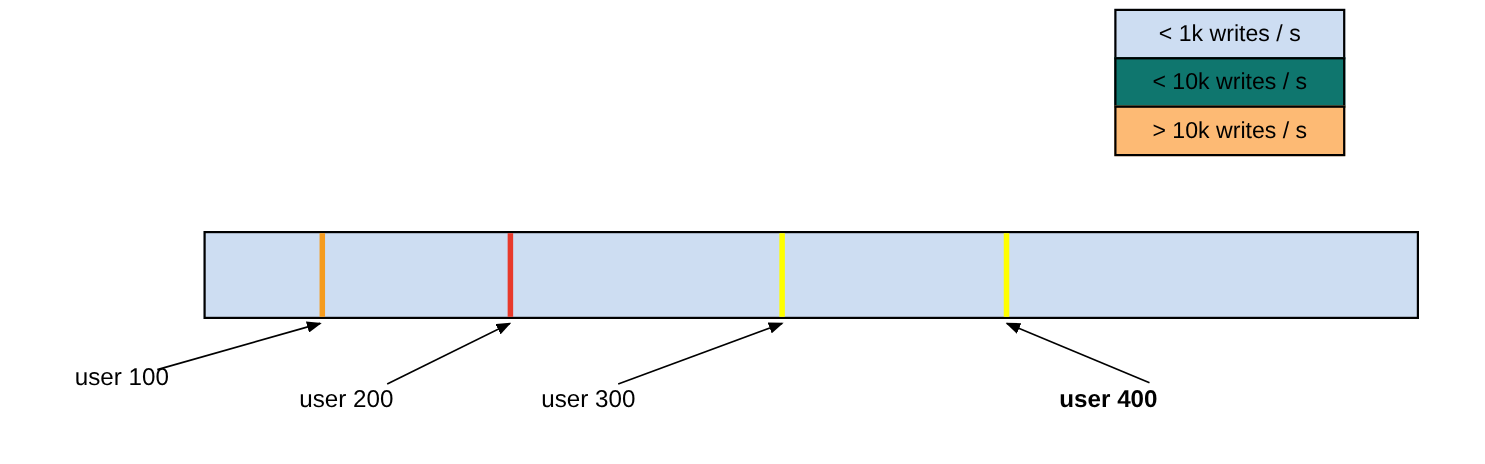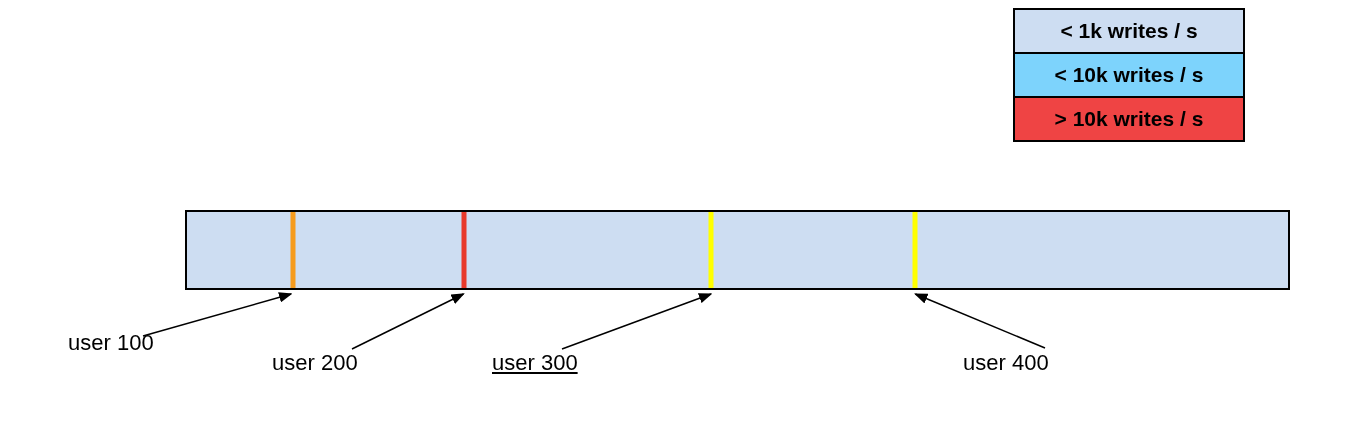--- a/index.html
+++ b/index.html
@@ -9,22 +9,21 @@
     height: 422px;
     background: #ffffff;
     font-family: "Liberation Sans", sans-serif;
     color: #000000;
     overflow: hidden;
   }
   .legend {
     position: absolute;
     left: 1013px;
     top: 8px;
-    width: 232px;
-    font-weight: bold;
+    width: 210px;
   }
   .legend-row {
     height: 46px;
     border: 2px solid #000000;
     margin-top: -2px;
     display: flex;
     align-items: center;
     justify-content: center;
     font-size: 21px;
     box-sizing: border-box;
@@ -69,24 +68,24 @@
 </style>
 </head>
 <body>
 
 <div class="canvas">
 
   <div class="legend" id="legend">
       <div class="legend-row" style="background: rgb(205, 221, 242);">
         <span>&lt; 1k writes / s</span>
       </div>
-      <div class="legend-row" style="background: #7dd3fc;">
+      <div class="legend-row" style="background: #0f766e;">
         <span>&lt; 10k writes / s</span>
       </div>
-      <div class="legend-row" style="background: #ef4444;">
+      <div class="legend-row" style="background: #fdba74;">
         <span>&gt; 10k writes / s</span>
       </div>
     </div>
 
 
   <div class="users-bar" id="bar" style="background: rgb(205, 221, 242); border-color: rgb(0, 0, 0);">
       <div class="tick" style="left: 9.6%; background: rgb(245, 155, 30);"></div>
       <div class="tick" style="left: 25.2%; background: rgb(232, 57, 43);"></div>
       <div class="tick" style="left: 47.6%; background: rgb(255, 255, 0);"></div>
       <div class="tick" style="left: 66.1%; background: rgb(255, 255, 0);"></div>
@@ -100,17 +99,17 @@
     </defs>
   <line x1="143" y1="336" x2="291.08" y2="294" stroke="#000000" stroke-width="1.5" marker-end="url(#arrowhead)"></line>
       <line x1="352" y1="349" x2="463.46" y2="294" stroke="#000000" stroke-width="1.5" marker-end="url(#arrowhead)"></line>
       <line x1="562" y1="349" x2="710.98" y2="294" stroke="#000000" stroke-width="1.5" marker-end="url(#arrowhead)"></line>
       <line x1="1045" y1="348" x2="915.4050000000001" y2="294" stroke="#000000" stroke-width="1.5" marker-end="url(#arrowhead)"></line>
     </svg>
 
   <div id="labels">
       <div class="user-label" style="left: 55px; top: 330px; margin-left: 13px;">user 100</div>
       <div class="user-label" style="left: 272px; top: 350px;">user 200</div>
-      <div class="user-label" style="left: 492px; top: 350px; text-decoration: underline;">user 300</div>
-      <div class="user-label" style="left: 963px; top: 350px;">user 400</div>
+      <div class="user-label" style="left: 492px; top: 350px;">user 300</div>
+      <div class="user-label" style="left: 963px; top: 350px; font-weight: bold;">user 400</div>
     </div>
 
 </div>
 
 </body></html>

